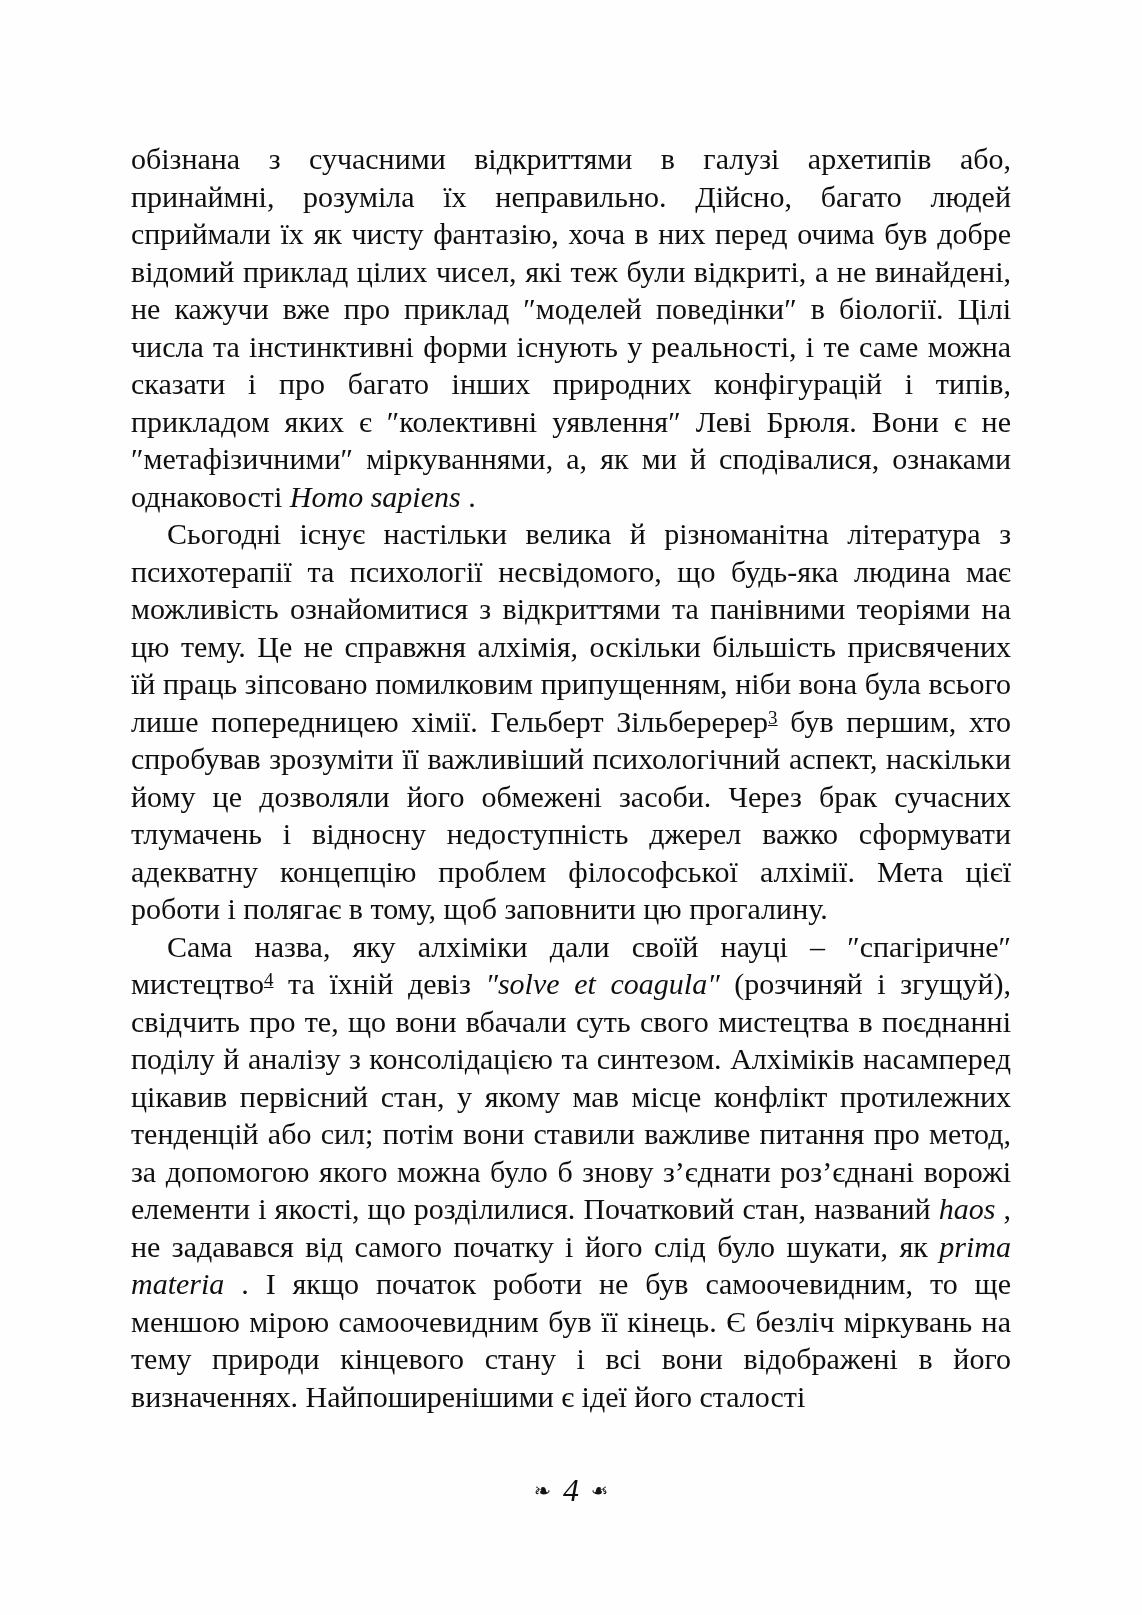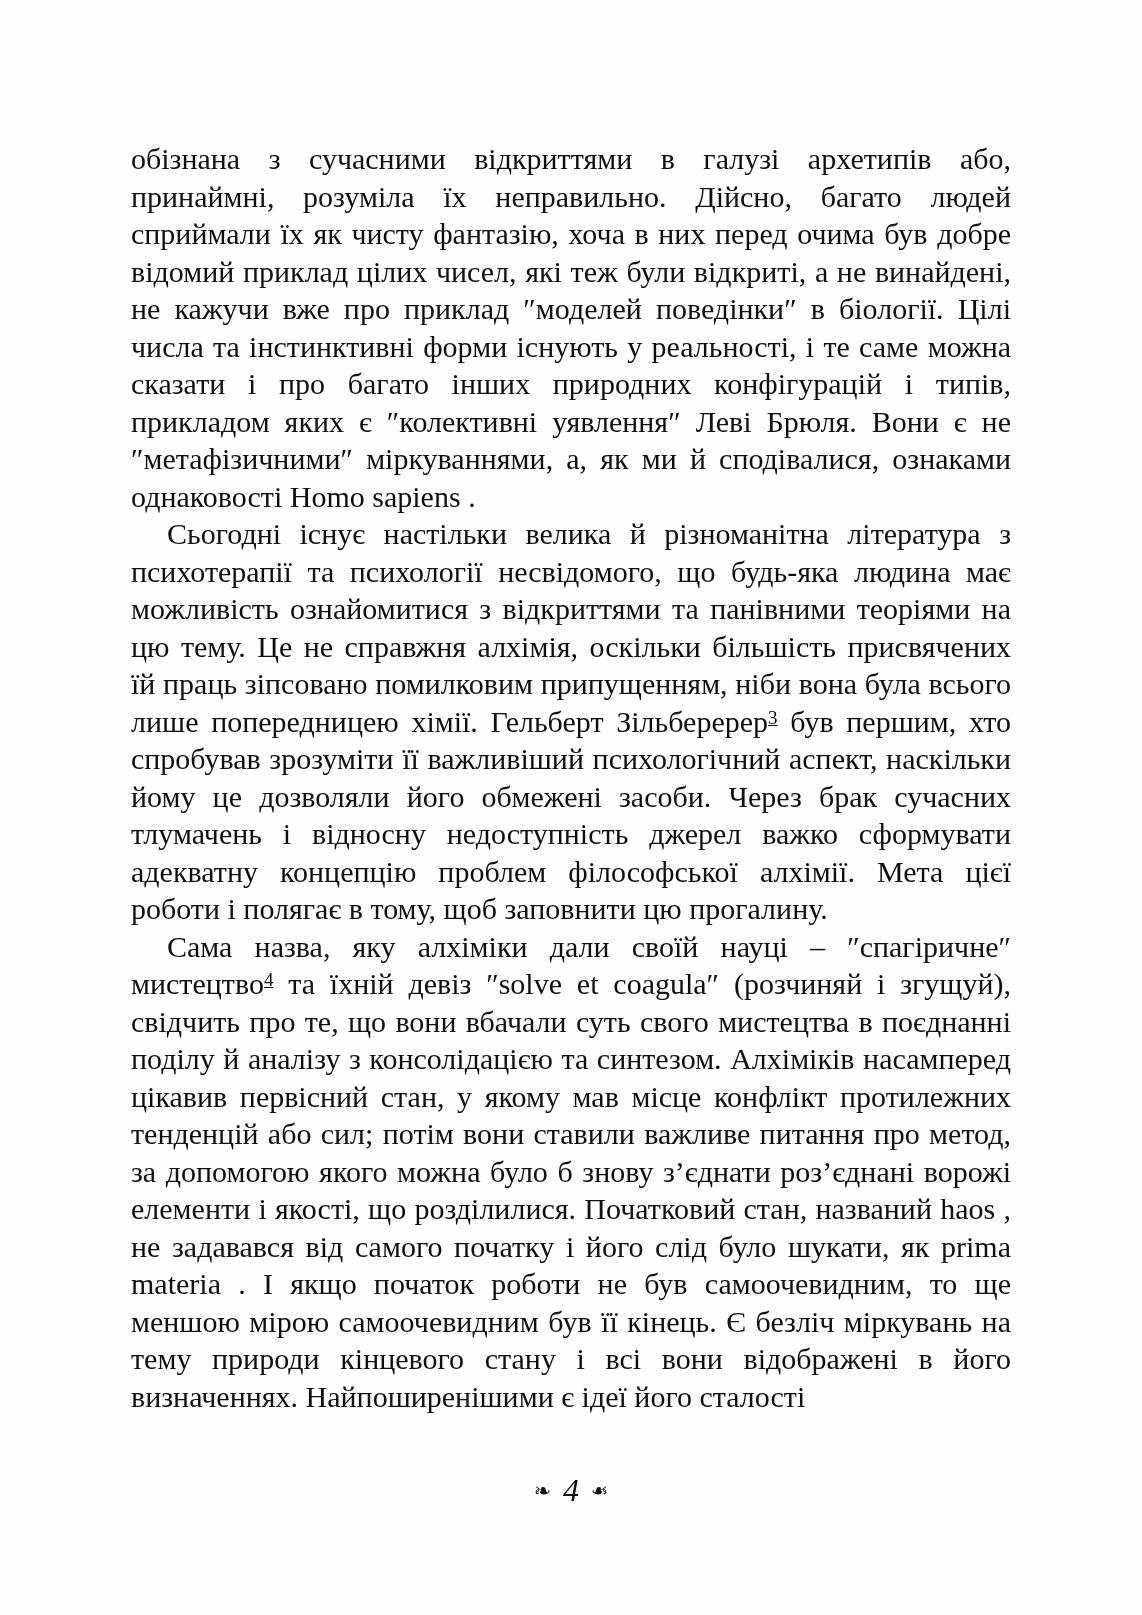--- a/index.html
+++ b/index.html
@@ -28,20 +28,21 @@
   }
   .para {
     margin: 0;
     padding: 0;
     text-indent: 36px;
   }
   .para.continuation {
     text-indent: 0;
   }
   .it {
+    font-style: italic;
   }
   sup.fnref {
     display: inline-block;
     font-size: 19px;
     line-height: 0;
     vertical-align: 8px;
     text-decoration: underline;
     text-indent: 0;
   }
   .footer {

